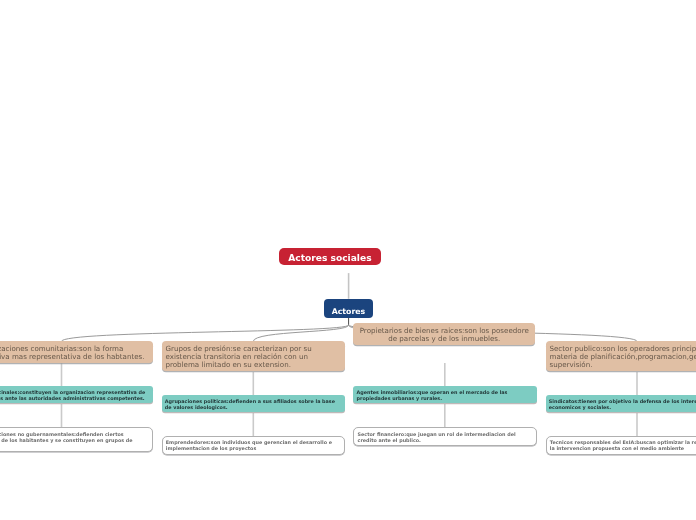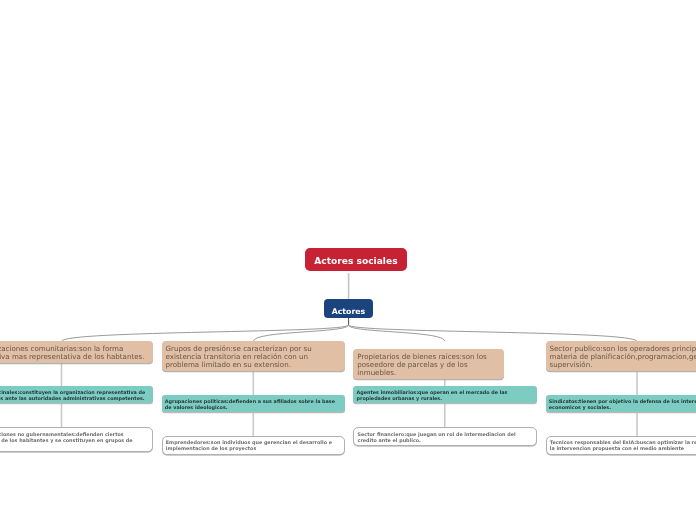--- a/index.html
+++ b/index.html
@@ -41,32 +41,32 @@
       <path d="M61.5,404 L61.5,427"></path>
       <path d="M253.3,372 L253.3,395"></path>
       <path d="M253.3,413 L253.3,436"></path>
       <path d="M444.8,363 L444.8,386"></path>
       <path d="M444.8,404 L444.8,427"></path>
       <path d="M637,372 L637,395"></path>
       <path d="M637,413 L637,436"></path>
     </g>
   </svg>
 
-  <div class="node root" style="left:305px;top:247.7px;width:101.9px;height:23px;">Actores sociales</div>
+  <div class="node root" style="left:279px;top:247.7px;width:101.9px;height:17px;">Actores sociales</div>
 
   <div class="node sub" style="left:323.9px;top:298.8px;width:49.1px;height:18.9px;">Actores</div>
 
   <div class="node lvl1" style="left:-30.25px;top:341px;width:183.25px;">Organizaciones comunitarias:son la forma asociativa mas representativa de los habtantes.</div>
   <div class="node lvl2" style="left:-30.25px;top:386.2px;width:183.25px;">Juntas vecinales:constituyen la organizacion representativa de los vecinos ante las autoridades administrativas competentes.</div>
   <div class="node lvl3" style="left:-30.25px;top:427px;width:183.25px;">Organizaciones no gubernamentales:defienden ciertos intereses de los habitantes y se constituyen en grupos de presión.</div>
 
   <div class="node lvl1" style="left:161.5px;top:341px;width:183.25px;">Grupos de presión:se caracterizan por su existencia transitoria en relación con un problema limitado en su extension.</div>
   <div class="node lvl2" style="left:161.5px;top:395.3px;width:183.25px;">Agrupaciones politicas:defienden a sus afiliados sobre la base de valores ideologicos.</div>
   <div class="node lvl3" style="left:161.5px;top:435.6px;width:183.25px;">Emprendedores:son individuos que gerencian el desarrollo e implementacion de los proyectos</div>
 
-  <div class="node lvl1" style="left:353.25px;top:349px;width:151px;">Propietarios de bienes raices:son los poseedore de parcelas y de los inmuebles.</div>
+  <div class="node lvl1" style="left:353.25px;top:323px;width:182px;text-align:center;">Propietarios de bienes raices:son los poseedore de parcelas y de los inmuebles.</div>
   <div class="node lvl2" style="left:353.25px;top:386.2px;width:183.25px;">Agentes inmobiliarios:que operan en el mercado de las propiedades urbanas y rurales.</div>
   <div class="node lvl3" style="left:353.25px;top:427px;width:183.25px;">Sector financiero:que juegan un rol de intermediacion del credito ante el publico.</div>
 
   <div class="node lvl1" style="left:545.5px;top:341px;width:183.25px;">Sector publico:son los operadores principales en materia de planificación,programacion,gestion y supervisión.</div>
   <div class="node lvl2" style="left:545.5px;top:395.3px;width:183.25px;">Sindicatos:tienen por objetivo la defensa de los intereses economicos y sociales.</div>
   <div class="node lvl3" style="left:545.5px;top:435.6px;width:183.25px;">Tecnicos responsables del EsIA:buscan optimizar la relacion de la intervencion propuesta con el medio ambiente</div>
 </div>
 
 </body></html>

